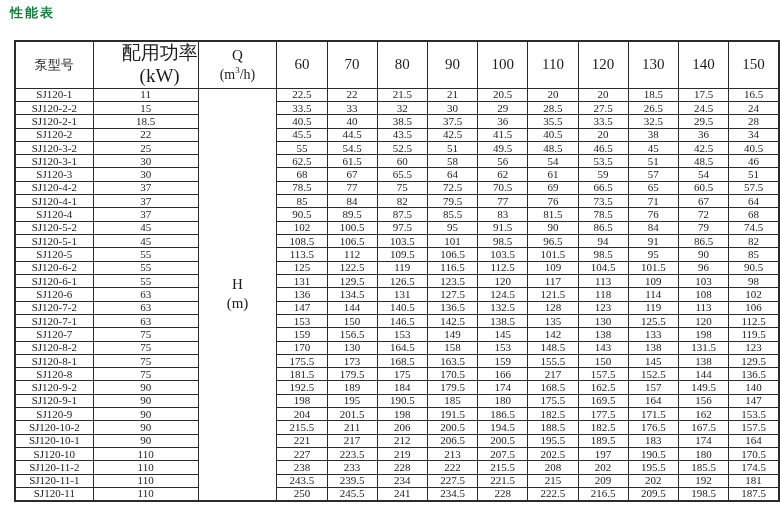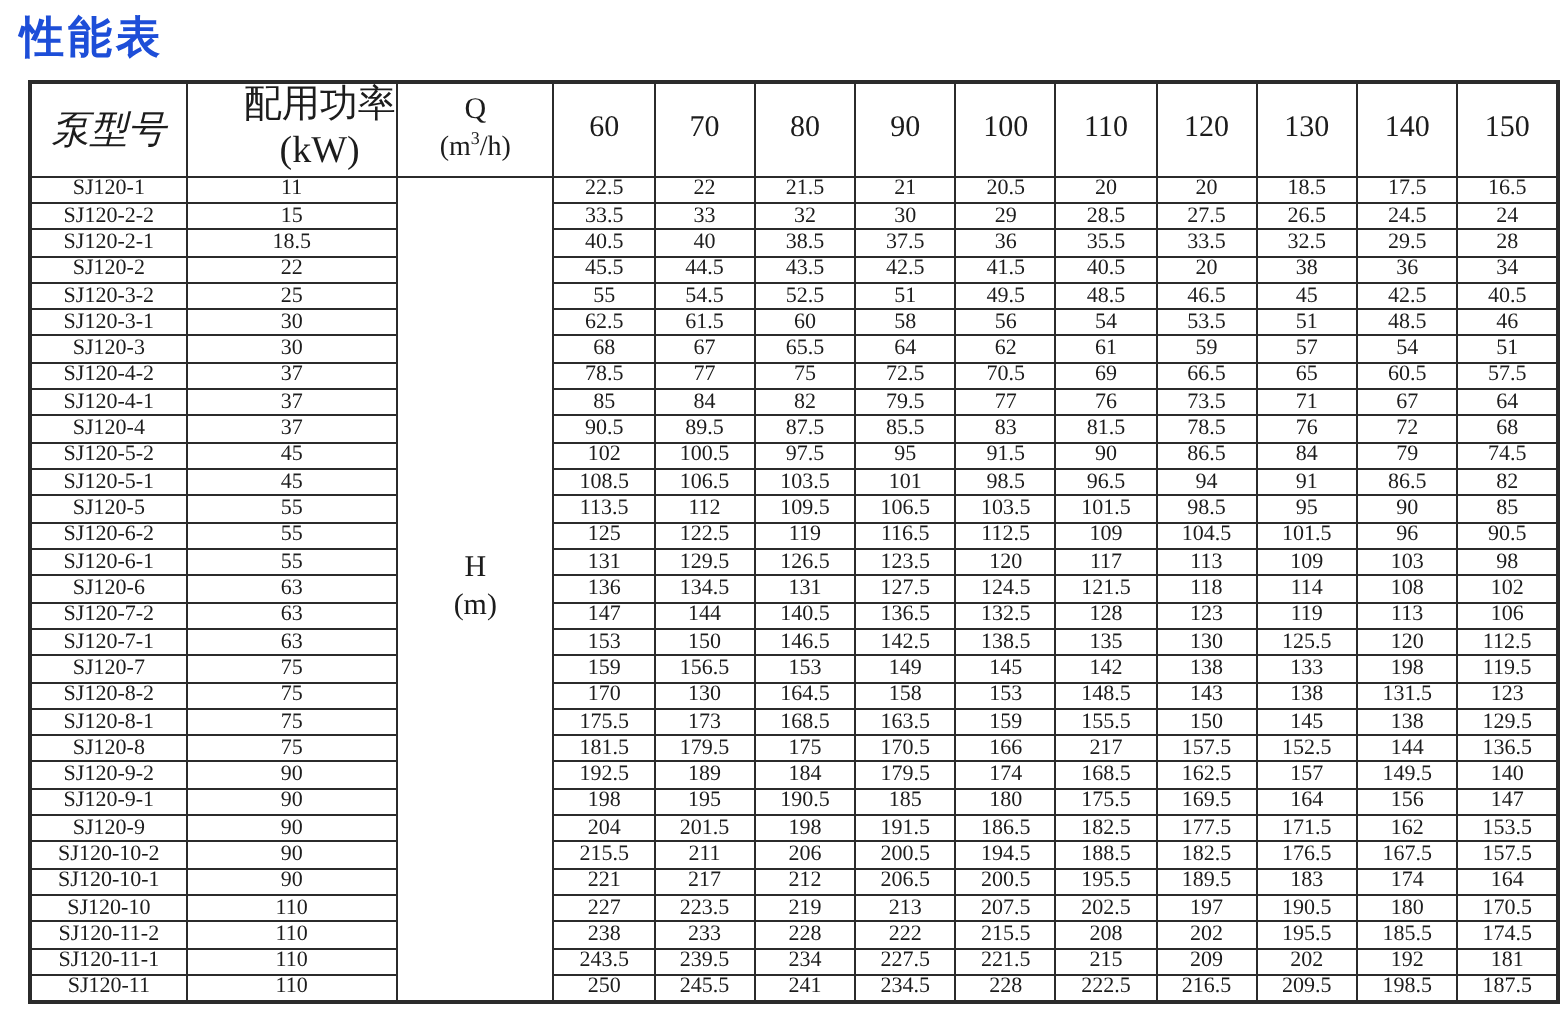--- a/index.html
+++ b/index.html
@@ -9,24 +9,24 @@
     background: #ffffff;
     position: relative;
     font-family: "Liberation Serif", serif;
     color: #1c1c1c;
   }
   .title {
     position: absolute;
     left: 10px; top: 4px;
     margin: 0;
     font-family: "Liberation Sans", sans-serif;
-    font-size: 22px;
+    font-size: 13px;
     font-weight: bold;
     letter-spacing: 2px;
-    color: #1d4ed8;
+    color: #15803d;
   }
   table.perf {
     position: absolute;
     left: 14px; top: 40px;
     border-collapse: collapse;
     table-layout: fixed;
     border: 2px solid #2b2b2b;
     background: #ffffff;
   }
   table.perf th, table.perf td {
@@ -37,21 +37,21 @@
     color: #1c1c1c;
     overflow: hidden;
     white-space: nowrap;
   }
   thead tr { height: 47px; }
   th { font-weight: normal; }
   .col-model { width: 79px; }
   .col-power { width: 81px; }
   .col-q     { width: 80px; }
   .col-flow  { width: 51px; font-size: 15px; }
-  .hdr-cjk   { font-size: 19px; font-style: italic; }
+  .hdr-cjk   { font-size: 13px; }
   .hdr-line  { line-height: 1.2; font-size: 19px; margin-left: 28px; }
   .hdr-q-sym { font-size: 15px; line-height: 1.15; }
   .hdr-q-unit{ font-size: 14px; line-height: 1.15; }
   .hdr-q-unit sup { font-size: 9px; }
   tbody tr { height: 13.32px; padding-left: 20px; }
   tbody td { font-size: 11px; line-height: 1; }
   td.cell-model { text-align: left; padding-left: 6px; }
   td.cell-h { font-size: 15px; }
   td.cell-h div { line-height: 1.25; }
 </style>

